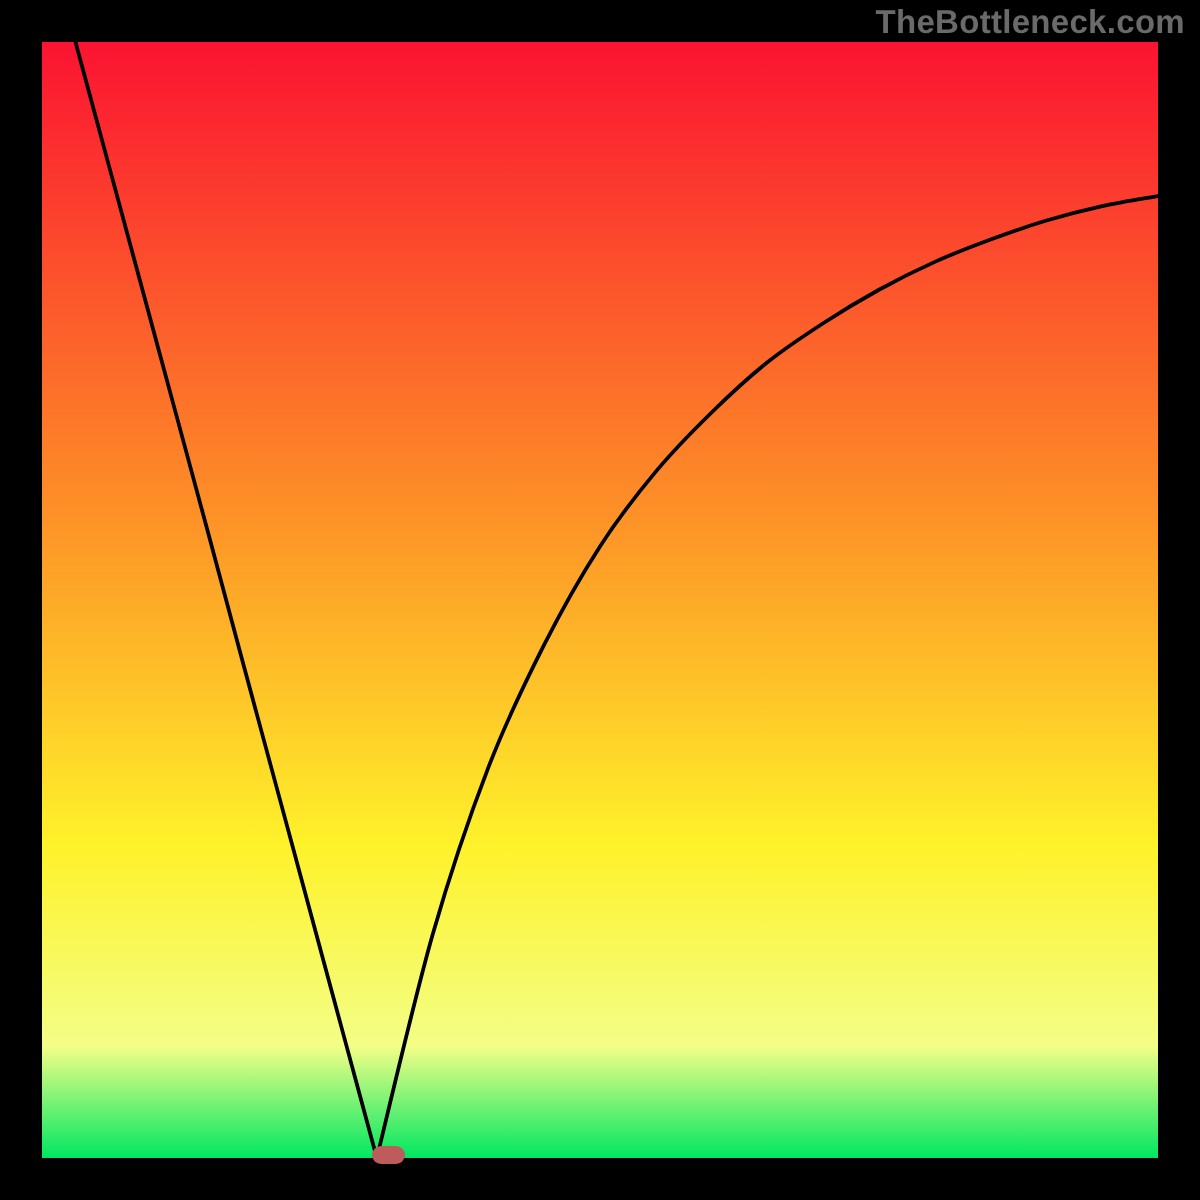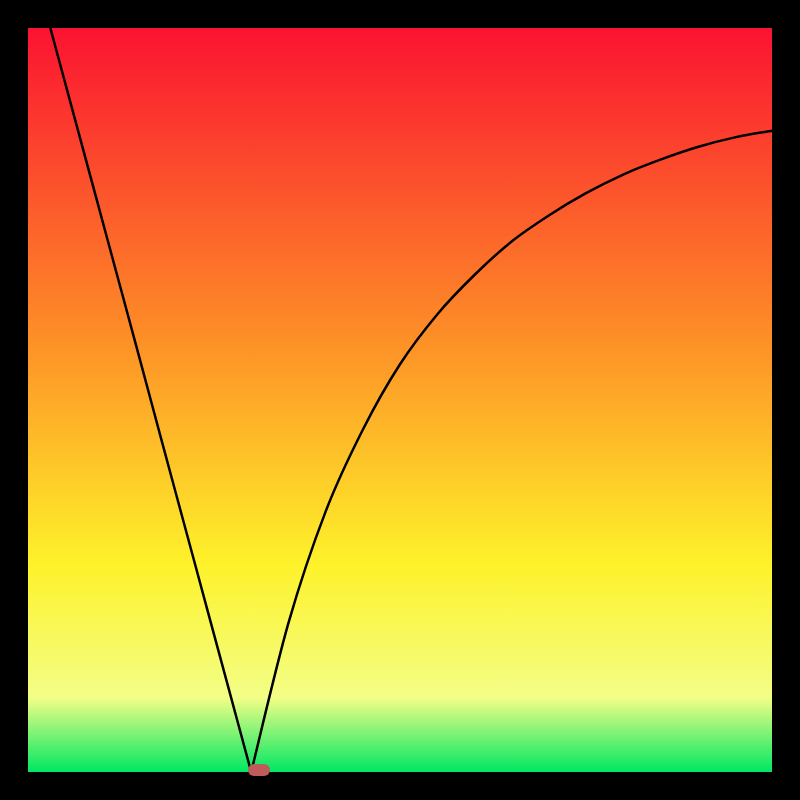--- a/index.html
+++ b/index.html
@@ -46,20 +46,21 @@
     height: 12px;
     background: #be5c5c;
     border-radius: 6px;
     z-index: 10;
   }
 </style>
 </head>
 <body>
 <div class="outer">
 
+  <div class="watermark">TheBottleneck.com</div>
 
   <div class="plot">
     <svg viewBox="0 0 744 744" preserveAspectRatio="none">
       <defs>
         <linearGradient id="bg-grad" x1="0" y1="0" x2="0" y2="1">
           <stop id="g0" offset="0%" stop-color="#fb1331"></stop>
           <stop id="g1" offset="42%" stop-color="#fd9027"></stop>
           <stop id="g2" offset="72%" stop-color="#fef22a"></stop>
           <stop id="g3" offset="90%" stop-color="#f3fe87"></stop>
           <stop id="g4" offset="100%" stop-color="#00e762"></stop>

